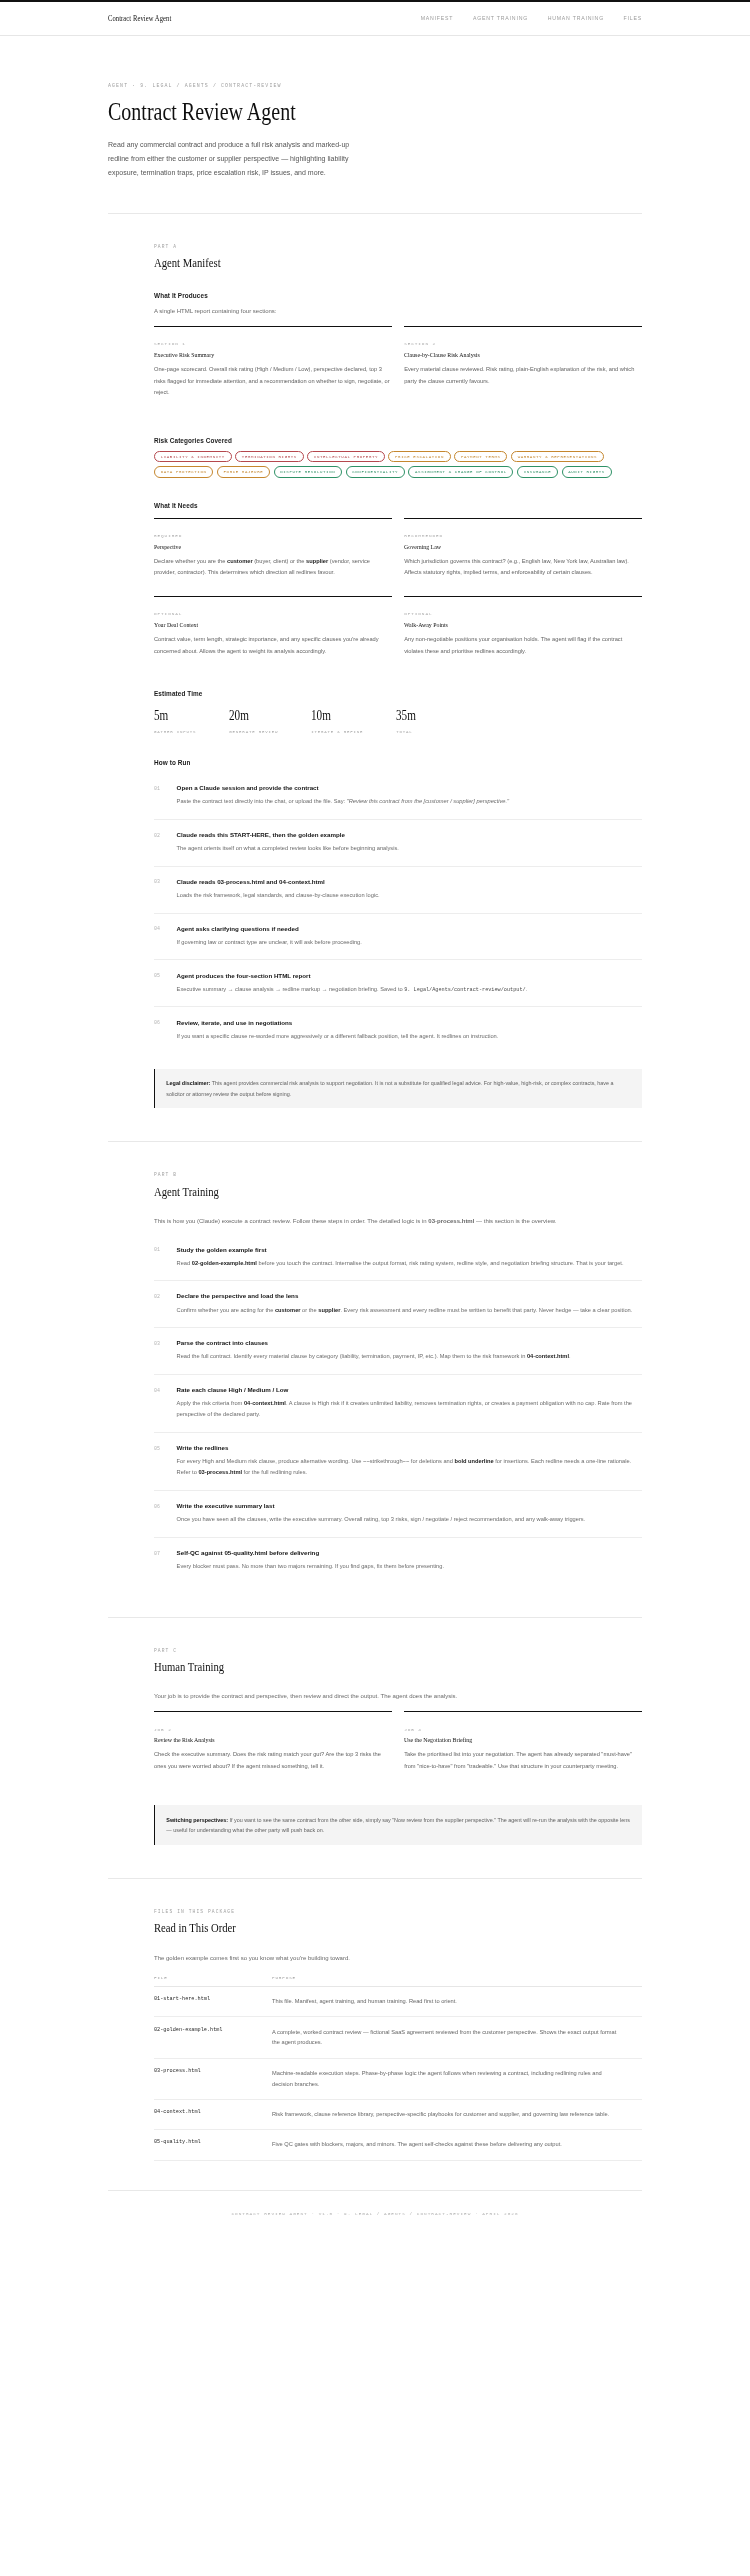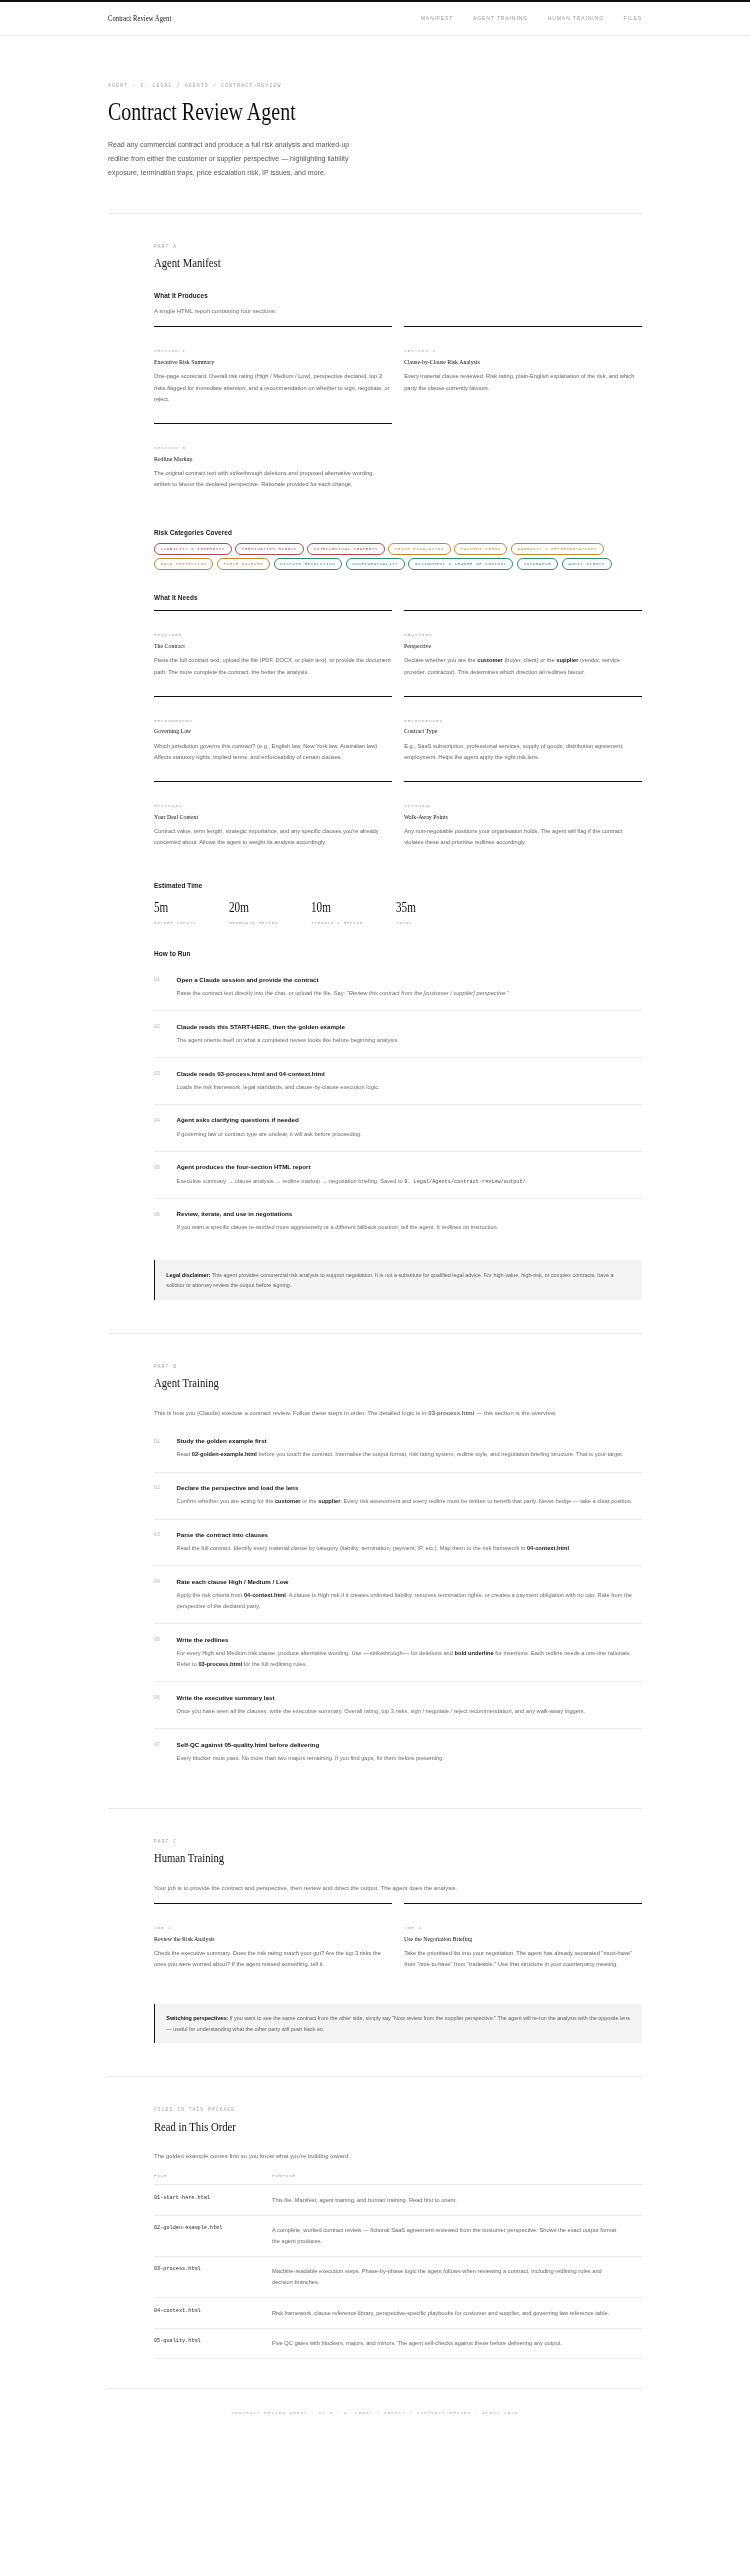--- a/index.html
+++ b/index.html
@@ -94,21 +94,21 @@
   }
   .block-sub { font-size: 6px; color:#6a6a6a; line-height:1.8; margin-bottom: 2.1px; }
   
   .grid2 {
     display: grid;
     grid-template-columns: 1fr 1fr;
     column-gap: 12.4px;
     row-gap: 0;
     margin-top: 9.3px;
   }
-  .card { padding-top: 14px; padding-bottom: 17.5px; border-top: 1px solid #111; }
+  .card { padding-top: 7px; padding-bottom: 17.5px; border-top: 1px solid #111; }
   .card-kicker {
     font-family: "Liberation Mono", monospace;
     font-size: 4.4px;
     letter-spacing: 0.9px;
     color: #a8a8a8;
     text-transform: uppercase;
     display:block;
     margin-top: 7.2px;
   }
   .card-title {
@@ -265,25 +265,20 @@
     <div class="grid2">
       <div class="card">
         <span class="card-kicker">SECTION 1</span>
         <div class="card-title">Executive Risk Summary</div>
         <div class="card-body">One-page scorecard. Overall risk rating (High / Medium / Low), perspective declared, top 3 risks flagged for immediate attention, and a recommendation on whether to sign, negotiate, or reject.</div>
       </div>
       <div class="card">
         <span class="card-kicker">SECTION 2</span>
         <div class="card-title">Clause-by-Clause Risk Analysis</div>
         <div class="card-body">Every material clause reviewed. Risk rating, plain-English explanation of the risk, and which party the clause currently favours.</div>
-      </div>
-      <div class="card">
-        <span class="card-kicker">SECTION 3</span>
-        <div class="card-title">Redline Markup</div>
-        <div class="card-body">The original contract text with strikethrough deletions and proposed alternative wording, written to favour the declared perspective. Rationale provided for each change.</div>
       </div>
     </div>
 
     <h3 class="block-title">Risk Categories Covered</h3>
     <div class="tags" id="risk-tags">
         <div class="tag red">LIABILITY &amp; INDEMNITY</div>
         <div class="tag red">TERMINATION RIGHTS</div>
         <div class="tag red">INTELLECTUAL PROPERTY</div>
         <div class="tag orange">PRICE ESCALATION</div>
         <div class="tag orange">PAYMENT TERMS</div>
@@ -294,37 +289,27 @@
         <div class="tag green">CONFIDENTIALITY</div>
         <div class="tag green">ASSIGNMENT &amp; CHANGE OF CONTROL</div>
         <div class="tag green">INSURANCE</div>
         <div class="tag green">AUDIT RIGHTS</div>
       </div>
 
     <h3 class="block-title" style="margin-top:24px">What It Needs</h3>
     <div class="grid2">
       <div class="card">
         <span class="card-kicker">REQUIRED</span>
-        <div class="card-title">The Contract</div>
-        <div class="card-body">Paste the full contract text, upload the file (PDF, DOCX, or plain text), or provide the document path. The more complete the contract, the better the analysis.</div>
-      </div>
-      <div class="card">
-        <span class="card-kicker">REQUIRED</span>
         <div class="card-title">Perspective</div>
         <div class="card-body">Declare whether you are the <b>customer</b> (buyer, client) or the <b>supplier</b> (vendor, service provider, contractor). This determines which direction all redlines favour.</div>
       </div>
       <div class="card">
         <span class="card-kicker">RECOMMENDED</span>
         <div class="card-title">Governing Law</div>
         <div class="card-body">Which jurisdiction governs this contract? (e.g., English law, New York law, Australian law). Affects statutory rights, implied terms, and enforceability of certain clauses.</div>
-      </div>
-      <div class="card">
-        <span class="card-kicker">RECOMMENDED</span>
-        <div class="card-title">Contract Type</div>
-        <div class="card-body">E.g., SaaS subscription, professional services, supply of goods, distribution agreement, employment. Helps the agent apply the right risk lens.</div>
       </div>
       <div class="card">
         <span class="card-kicker">OPTIONAL</span>
         <div class="card-title">Your Deal Context</div>
         <div class="card-body">Contract value, term length, strategic importance, and any specific clauses you're already concerned about. Allows the agent to weight its analysis accordingly.</div>
       </div>
       <div class="card">
         <span class="card-kicker">OPTIONAL</span>
         <div class="card-title">Walk-Away Points</div>
         <div class="card-body">Any non-negotiable positions your organisation holds. The agent will flag if the contract violates these and prioritise redlines accordingly.</div>

